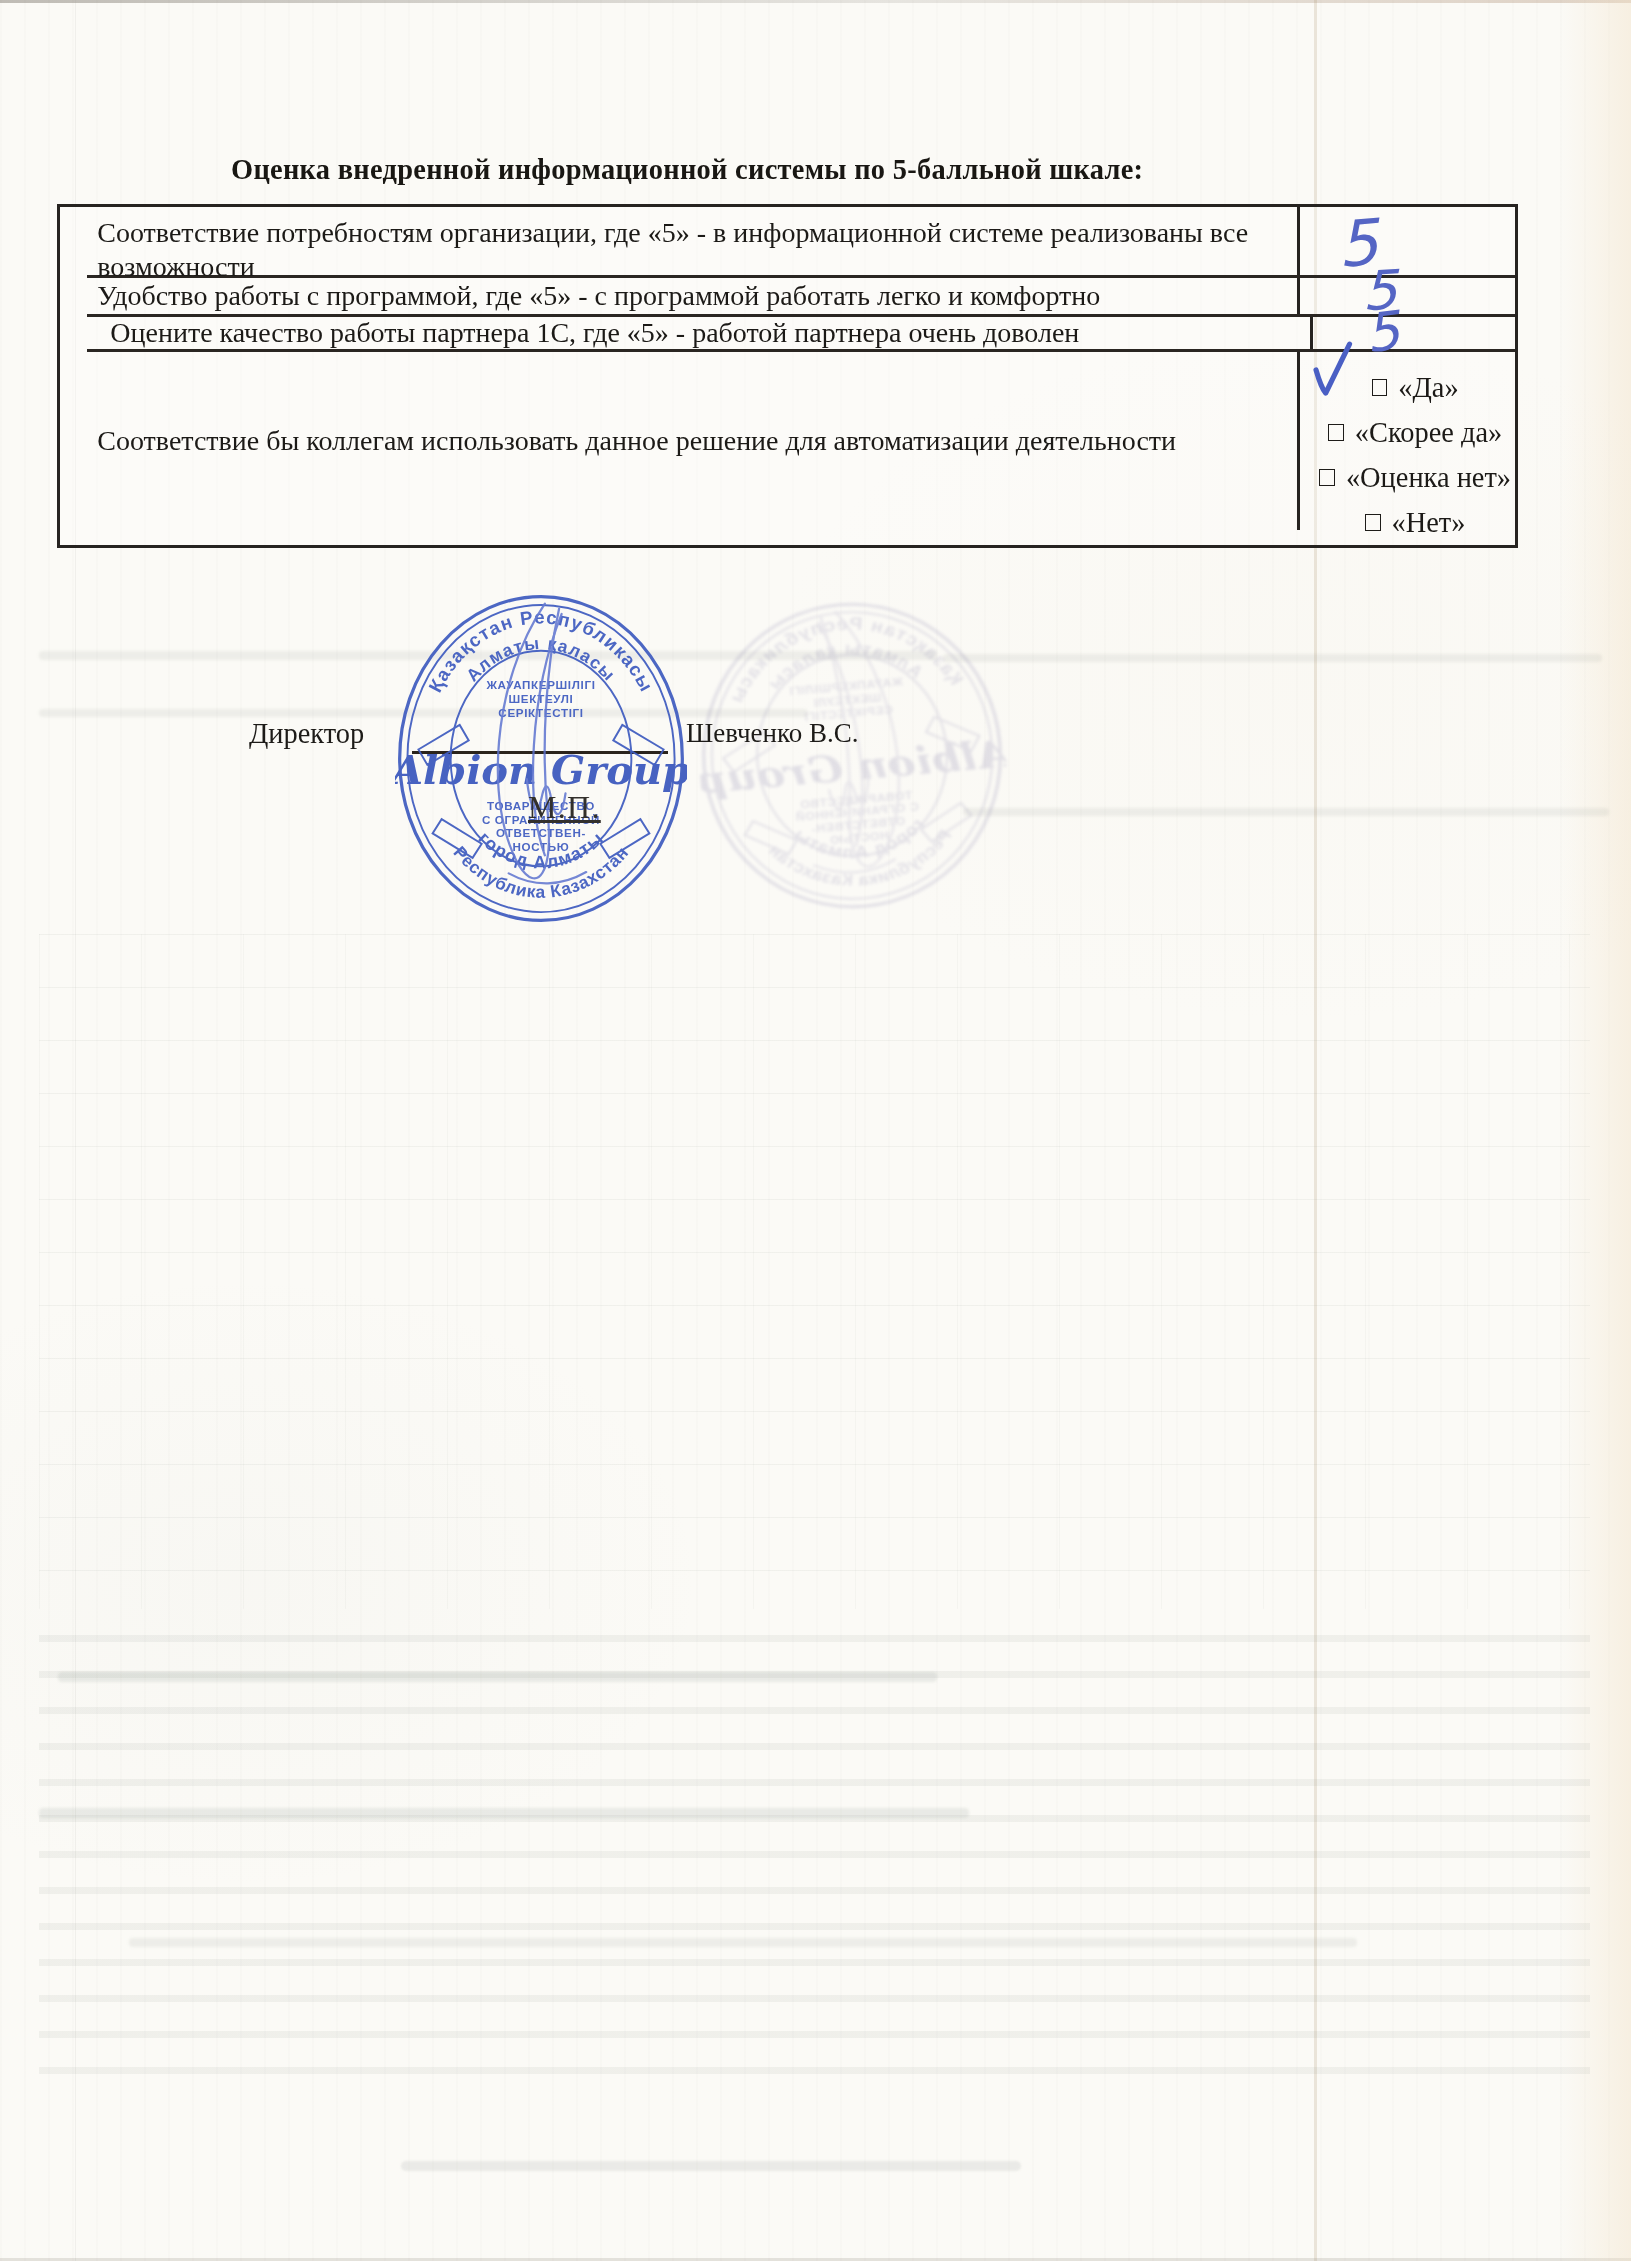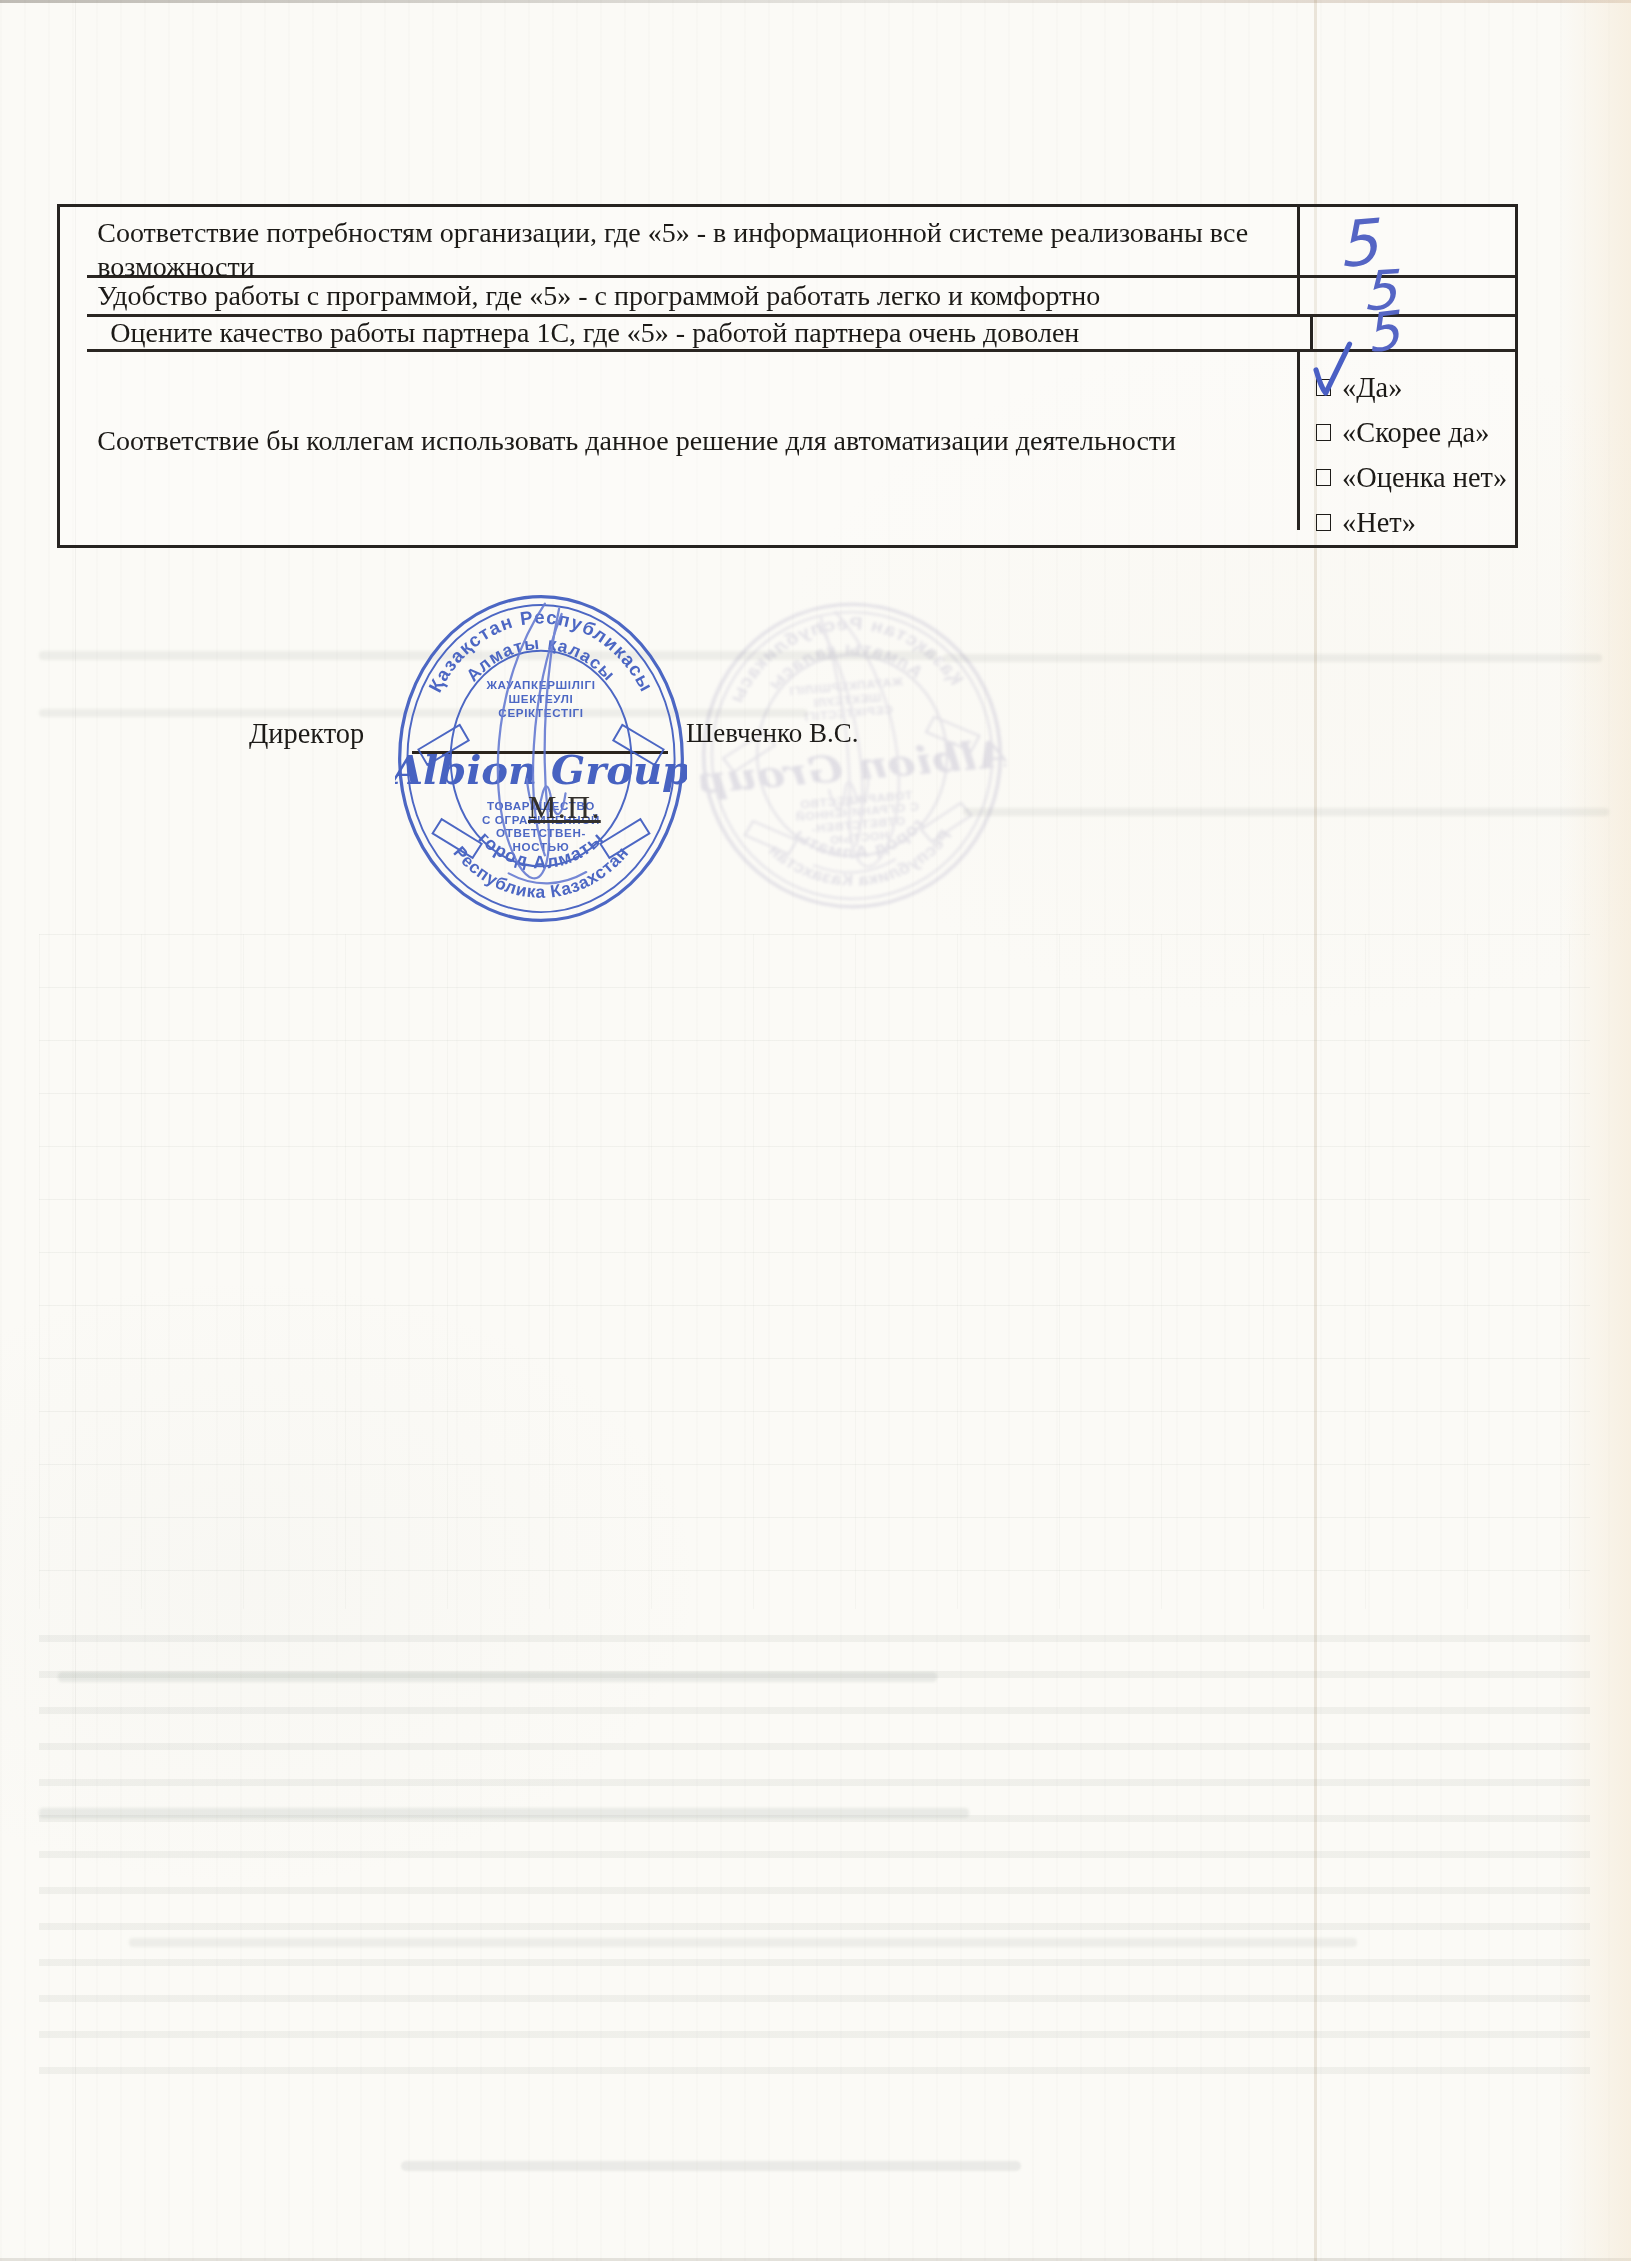--- a/index.html
+++ b/index.html
@@ -53,21 +53,21 @@
   .cell{box-sizing:border-box;}
   .c-label{width:1213px;border-right:3.2px solid #262320;padding:3.9px 17px 3.9px 10.3px;
     font-size:28px;line-height:34px;color:#1c1a17;}
   .c-score{flex:1;position:relative;}
   .r1 .c-label{height:68px;padding-top:9px;}
   .r2 .c-label{height:36px;display:flex;align-items:center;}
   .r3 .c-label{height:32px;display:flex;align-items:center;margin-left:13px;}
   .r4 .c-label{height:178px;display:flex;align-items:center;}
   
   .opts{flex:1;padding:13px 0 0 15.5px;display:flex;flex-direction:column;}
-  .opt{height:45px;display:flex;align-items:center;position:relative;}
+  .opt{height:45px;display:flex;align-items:center;position:relative;justify-content:center;}
   .optbox{width:15.5px;height:17px;border:1.9px solid #1e1c19;box-sizing:border-box;background:transparent;flex:0 0 auto;}
   .optlabel{margin-left:11px;font-size:28.4px;color:#1c1a17;white-space:nowrap;}
   .checkmark{position:absolute;left:-9px;top:-26px;width:49px;height:58px;z-index:4;}
   
   .five{position:absolute;z-index:4;font-family:"DejaVu Sans",sans-serif;font-style:italic;
     color:#5565c4;line-height:1;}
   .f1{left:1343px;top:212px;font-size:63px;transform:rotate(-5deg) skewX(-5deg);}
   .f2{left:1367px;top:264px;font-size:54px;transform:rotate(-3deg) skewX(-6deg);}
   .f3{left:1370px;top:305px;font-size:53px;transform:rotate(-7deg) skewX(-4deg);}
   
@@ -99,20 +99,21 @@
   <div class="bleed bleed-par"></div>
   <div class="smudge sm1"></div>
   <div class="smudge sm2"></div>
   <div class="smudge sm3"></div>
   <div class="smudge sm4"></div>
   <div class="smudge sm5"></div>
   <div class="smudge sm6"></div>
   <div class="smudge sm7"></div>
   <div class="bleed bleed-center-line"></div>
 
+  <h1 class="title">Оценка внедренной информационной системы по 5-балльной шкале:</h1>
 
   <div class="eval-table">
     <div class="trow r1">
       <div class="cell c-label">Соответствие потребностям организации,  где «5» - в информационной системе реализованы все возможности</div>
       <div class="cell c-score"></div>
     </div>
     <div class="trow r2">
       <div class="cell c-label">Удобство работы с программой, где «5» - с программой работать легко и комфортно</div>
       <div class="cell c-score"></div>
     </div>

